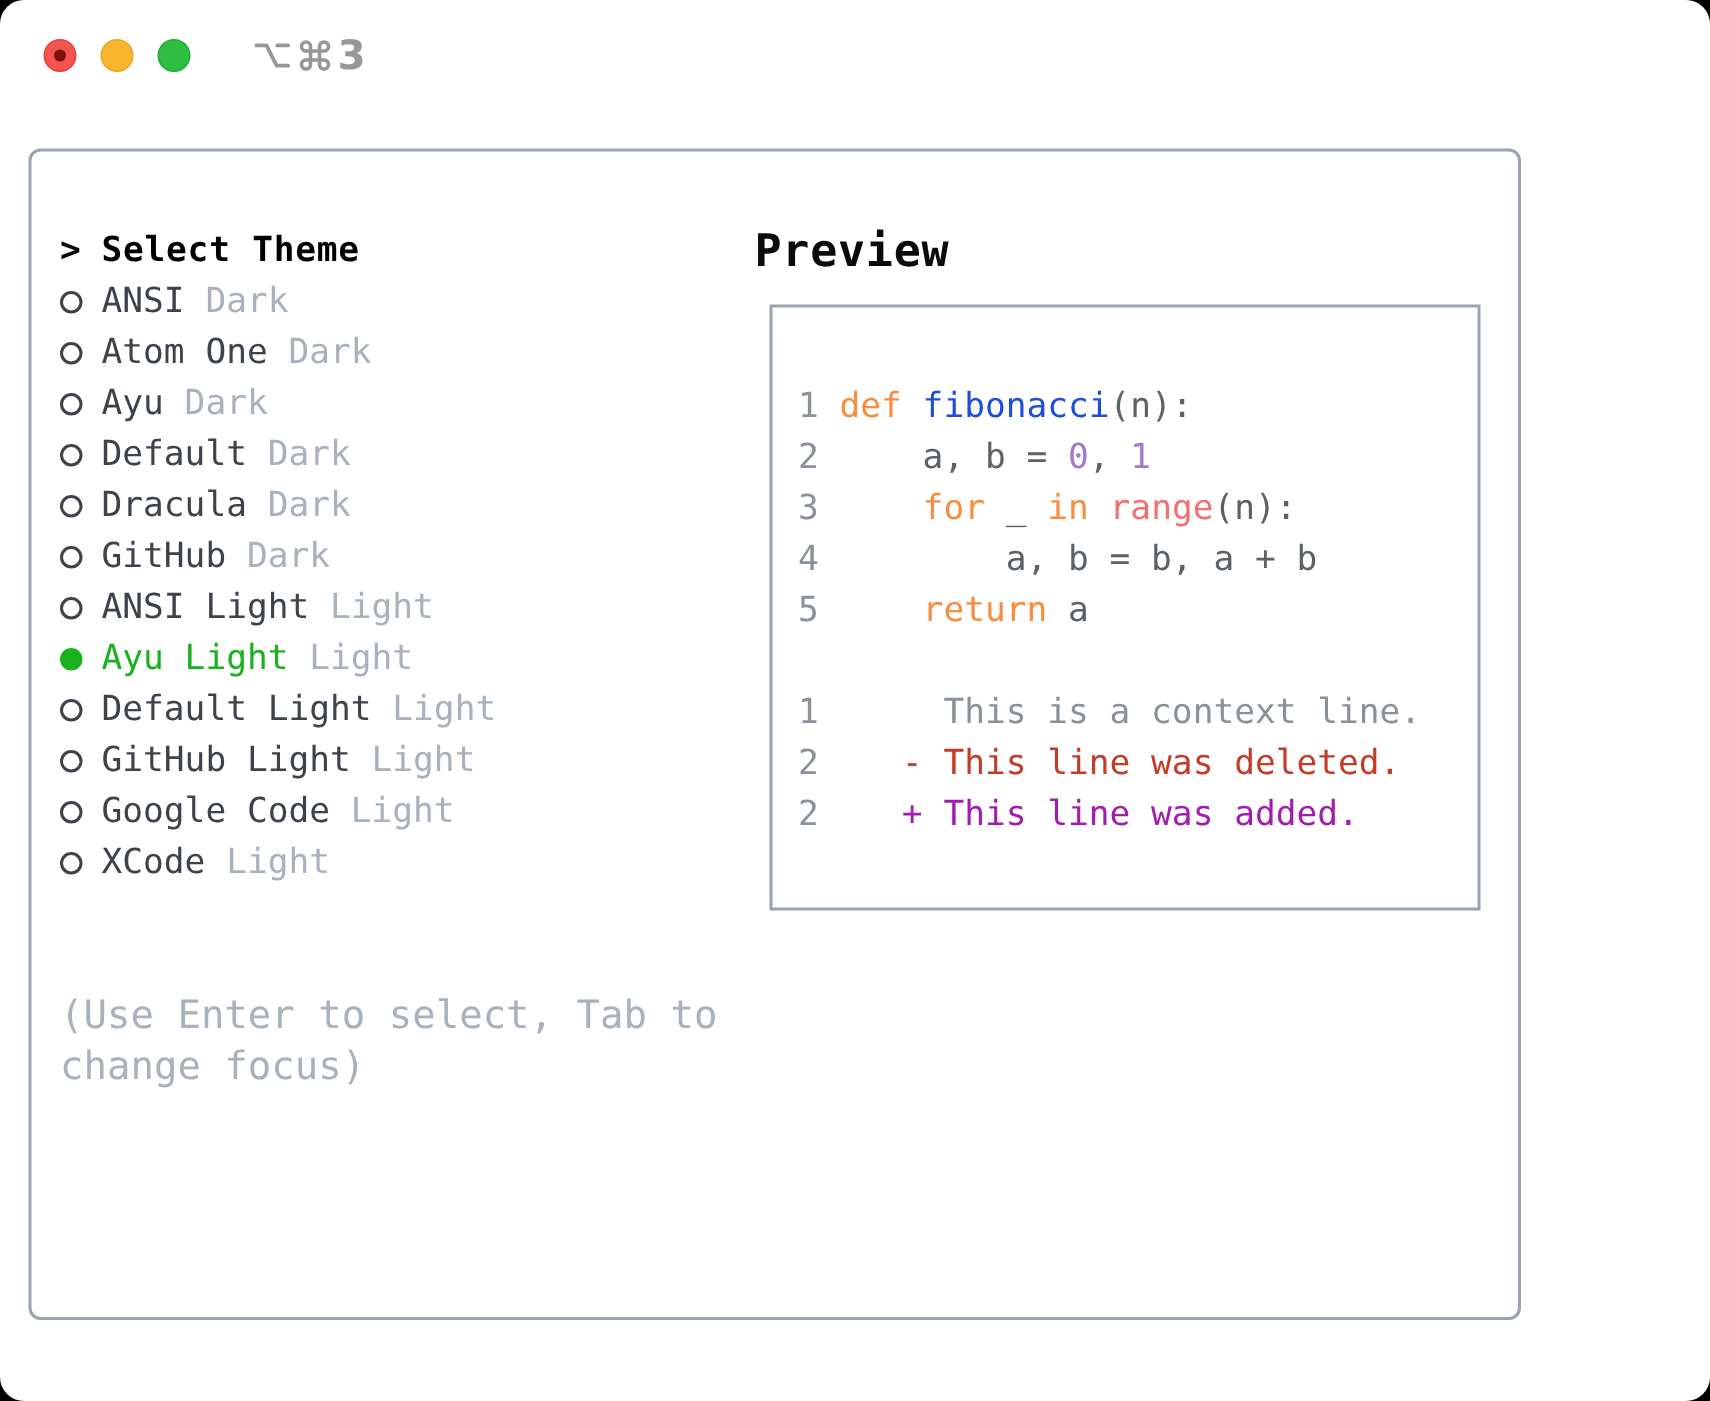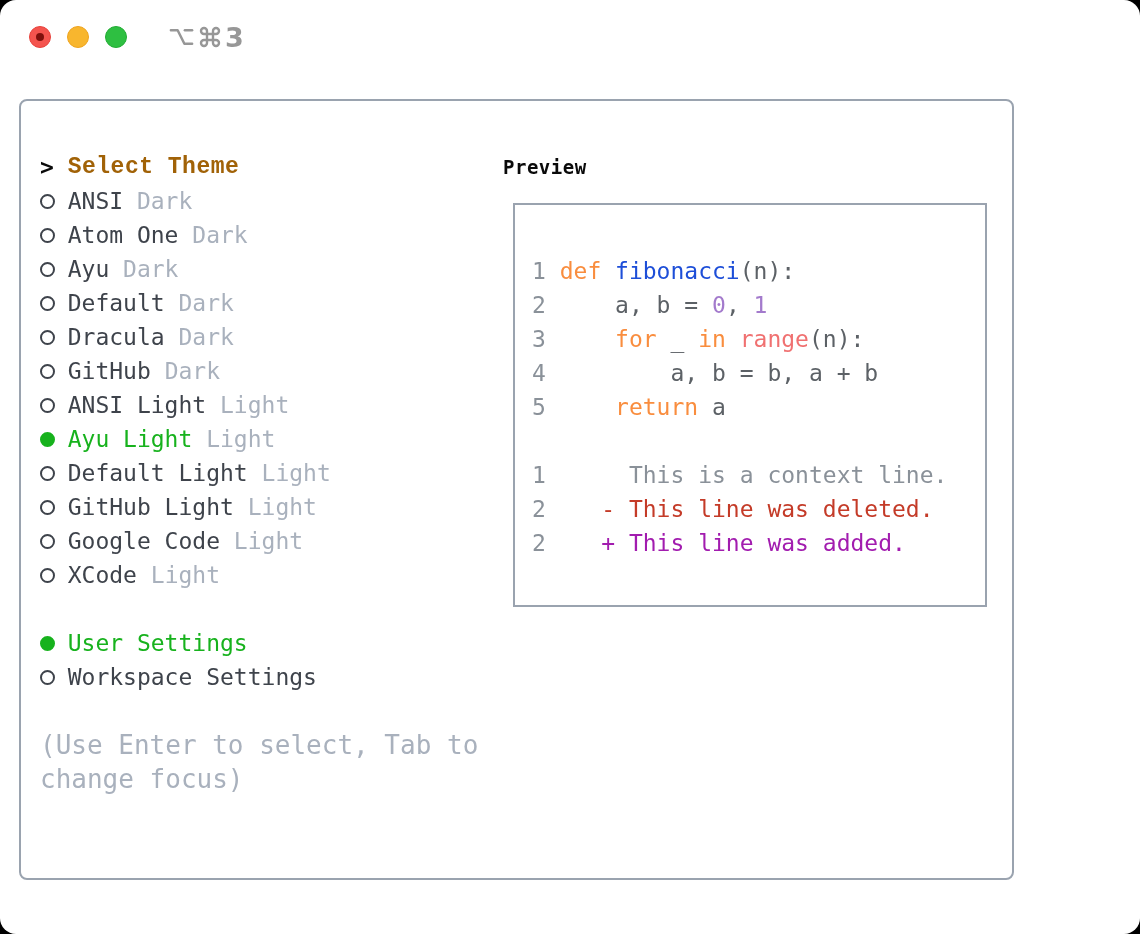--- a/index.html
+++ b/index.html
@@ -29,31 +29,31 @@
   .panel {
     position:absolute; left:19px; top:99px; width:995px; height:781px;
     border:2px solid #9AA3AF; border-radius:8px; background:#fff;
   }
   .leftcol { position:absolute; left:19px; top:49px; font-size:23px; }
   .row { height:34px; display:flex; align-items:center; white-space:pre; }
   .bullet { width:27.7px; flex:none; display:flex; align-items:center; }
   .dot { width:15px; height:15px; border-radius:50%; border:2px solid #3E434B; }
   .dot.sel { background:#17B21D; border-color:#17B21D; }
   .cursor { font-weight:bold; color:#0A0A0A; }
-  .hdr { font-weight:bold; color:#a16207; letter-spacing:0.5px;font-family:Liberation Mono, monospace; }
+  .hdr { font-weight:bold; color:#000000; letter-spacing:0.5px; }
   .hdr2 { color:#0A0A0A; }
   .name { color:#3E434B; }
   .name.sel { color:#17B21D;text-align:right; }
   .tag { color:#A9B1BD; margin-left:13.85px; }
   .hint { width:30ch; color:#A9B1BD; line-height:34px; font-size:26px; }
   
   .preview-title {
     position:absolute; left:482px; top:49px; height:34px;
     display:flex; align-items:center;
-    font-size:19px; font-weight:bold; color:#0A0A0A; letter-spacing:0.5px;
+    font-size:30px; font-weight:bold; color:#0A0A0A; letter-spacing:0.5px;
   }
   .preview-box {
     position:absolute; left:492px; top:102px; width:474px; height:404px;
     border:2px solid #9AA3AF; background:#fff;
   }
   .code { position:absolute; left:17px; top:49px; font-size:23px; }
   .cl { height:34px; display:flex; align-items:center; white-space:pre; }
   .ln { display:inline-block; width:27.7px; color:#8A9199; flex:none; }
   .c-kw   { color:#F98D3E; }
   .c-fn   { color:#1d4ed8; }
@@ -100,24 +100,20 @@
           <div class="row"><span class="bullet"><span class="dot"></span></span><span class="name">Dracula</span><span class="tag">Dark</span></div>
           <div class="row"><span class="bullet"><span class="dot"></span></span><span class="name">GitHub</span><span class="tag">Dark</span></div>
           <div class="row"><span class="bullet"><span class="dot"></span></span><span class="name">ANSI Light</span><span class="tag">Light</span></div>
           <div class="row"><span class="bullet"><span class="dot sel"></span></span><span class="name sel">Ayu Light</span><span class="tag">Light</span></div>
           <div class="row"><span class="bullet"><span class="dot"></span></span><span class="name">Default Light</span><span class="tag">Light</span></div>
           <div class="row"><span class="bullet"><span class="dot"></span></span><span class="name">GitHub Light</span><span class="tag">Light</span></div>
           <div class="row"><span class="bullet"><span class="dot"></span></span><span class="name">Google Code</span><span class="tag">Light</span></div>
           <div class="row"><span class="bullet"><span class="dot"></span></span><span class="name">XCode</span><span class="tag">Light</span></div>
         </div>
       <div class="row"></div>
-      <div id="apply-list">
-          <div class="row"><span class="bullet"><span class="dot sel"></span></span><span class="name sel">User Settings</span></div>
-          <div class="row"><span class="bullet"><span class="dot"></span></span><span class="name">Workspace Settings</span></div>
-        </div>
       <div class="row"></div>
       <div class="hint">(Use Enter to select, Tab to change focus)</div>
     </div>
 
     <div class="preview-title">Preview</div>
 
     <div class="preview-box">
       <div class="code" id="code">
           <div class="cl"><span class="ln">1</span><span class="c-kw">def </span><span class="c-fn">fibonacci</span><span class="c-fg">(n):</span></div>
           <div class="cl"><span class="ln">2</span><span class="c-fg">    a, b = </span><span class="c-num">0</span><span class="c-fg">, </span><span class="c-num">1</span></div>

